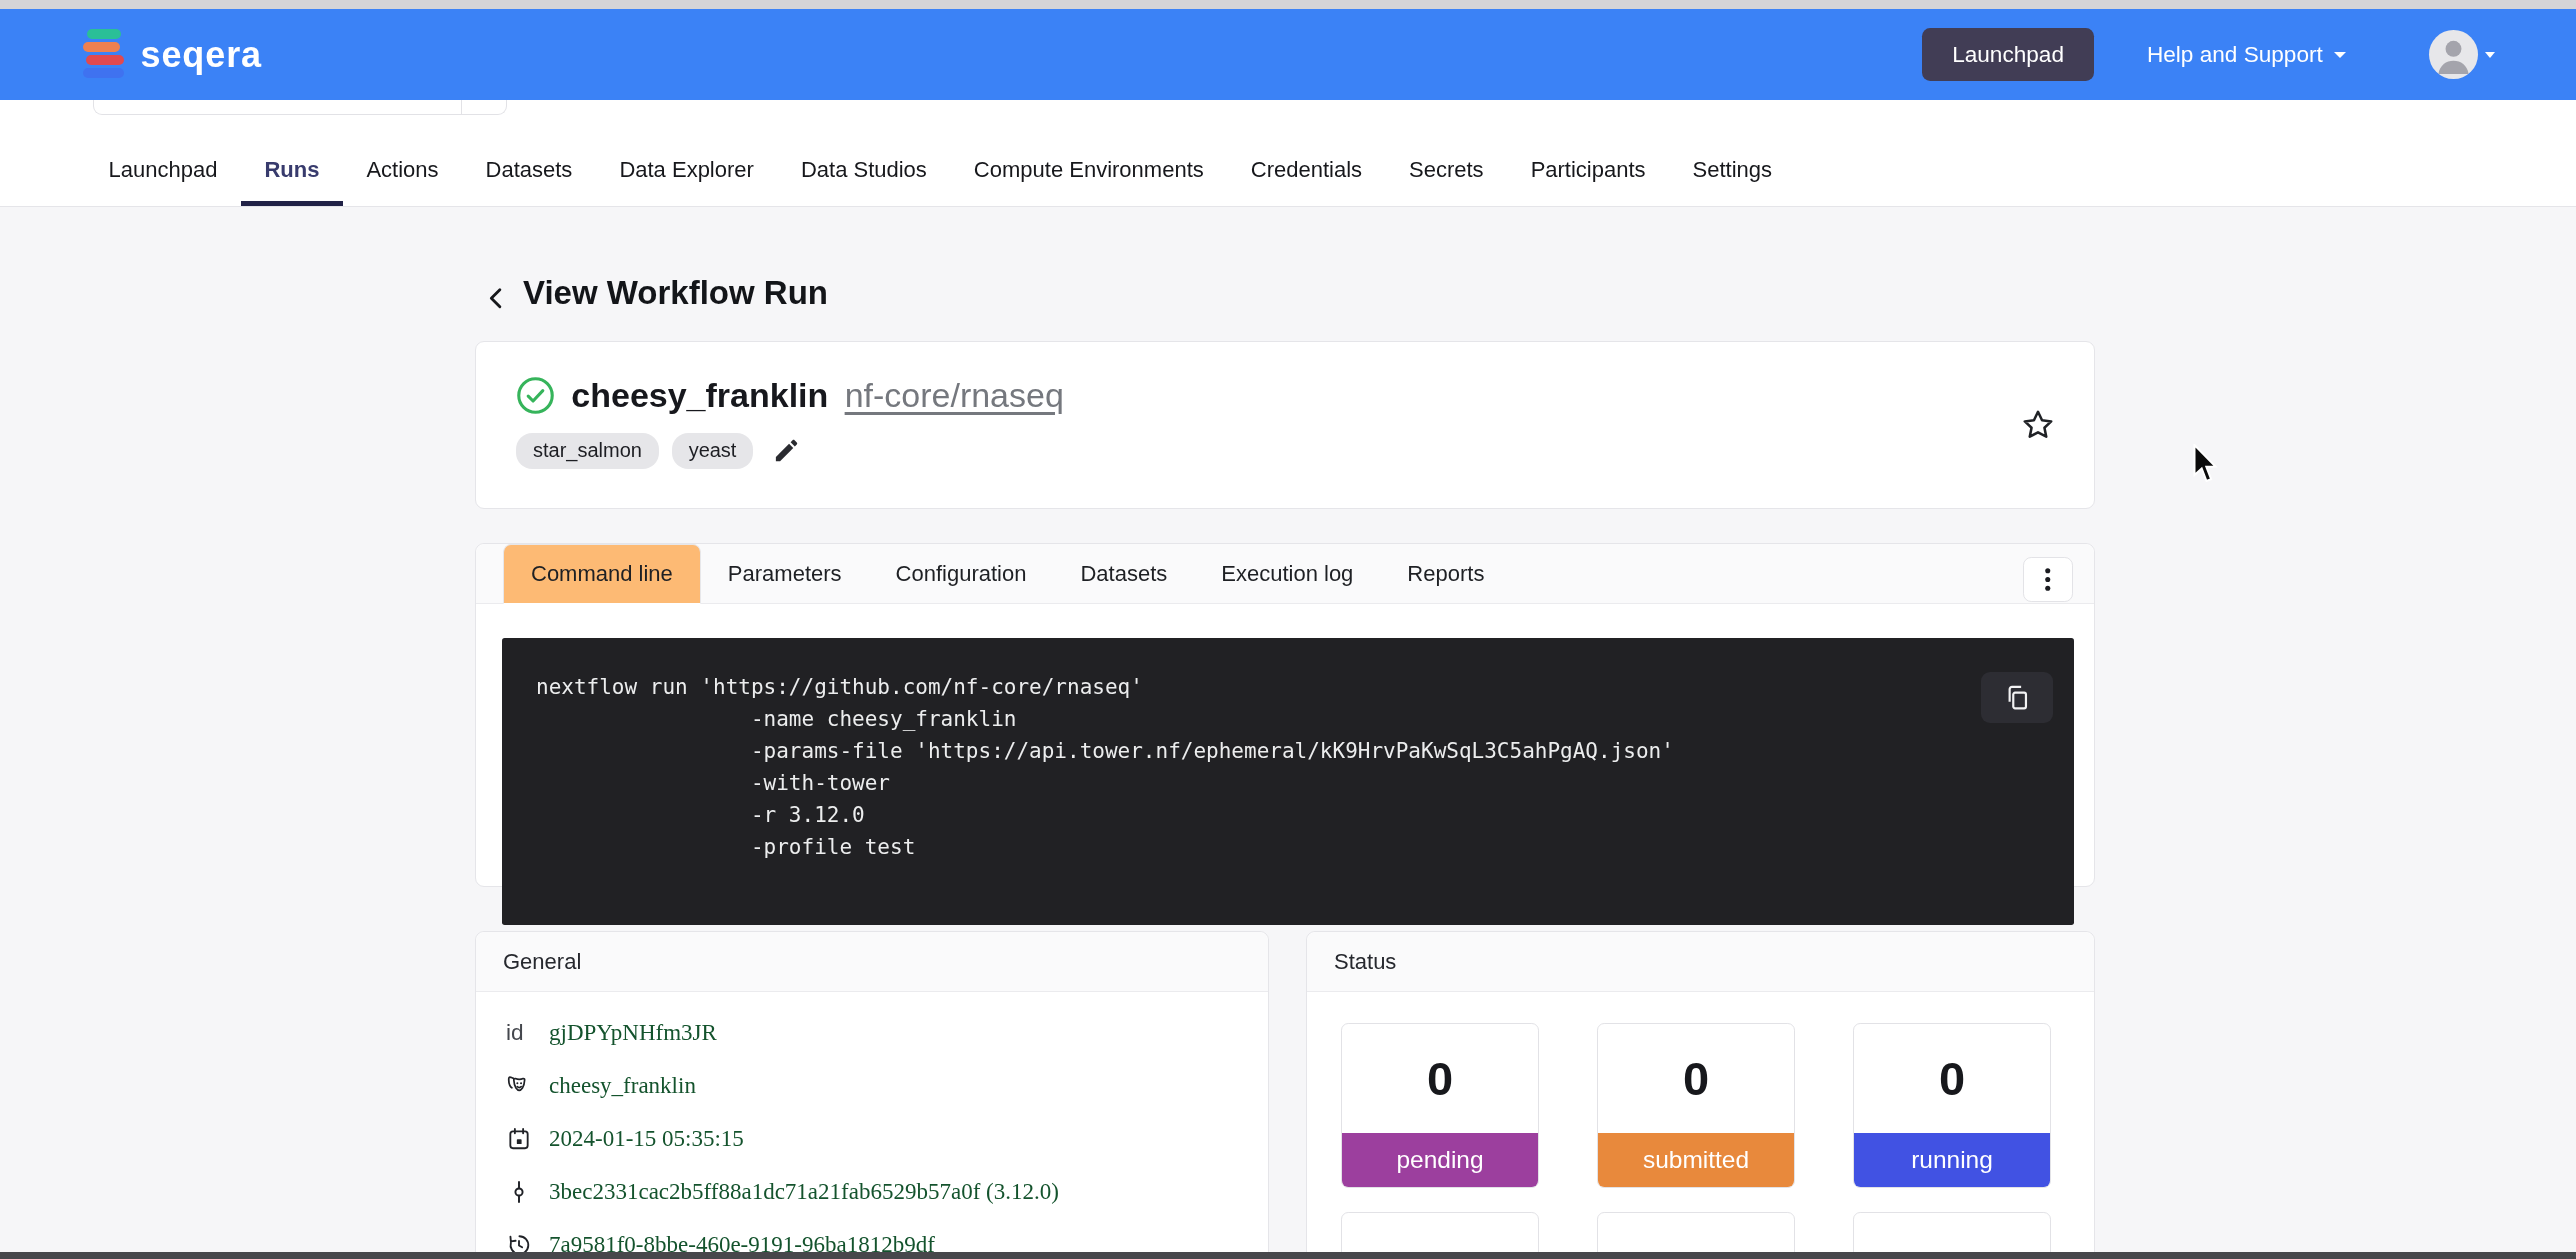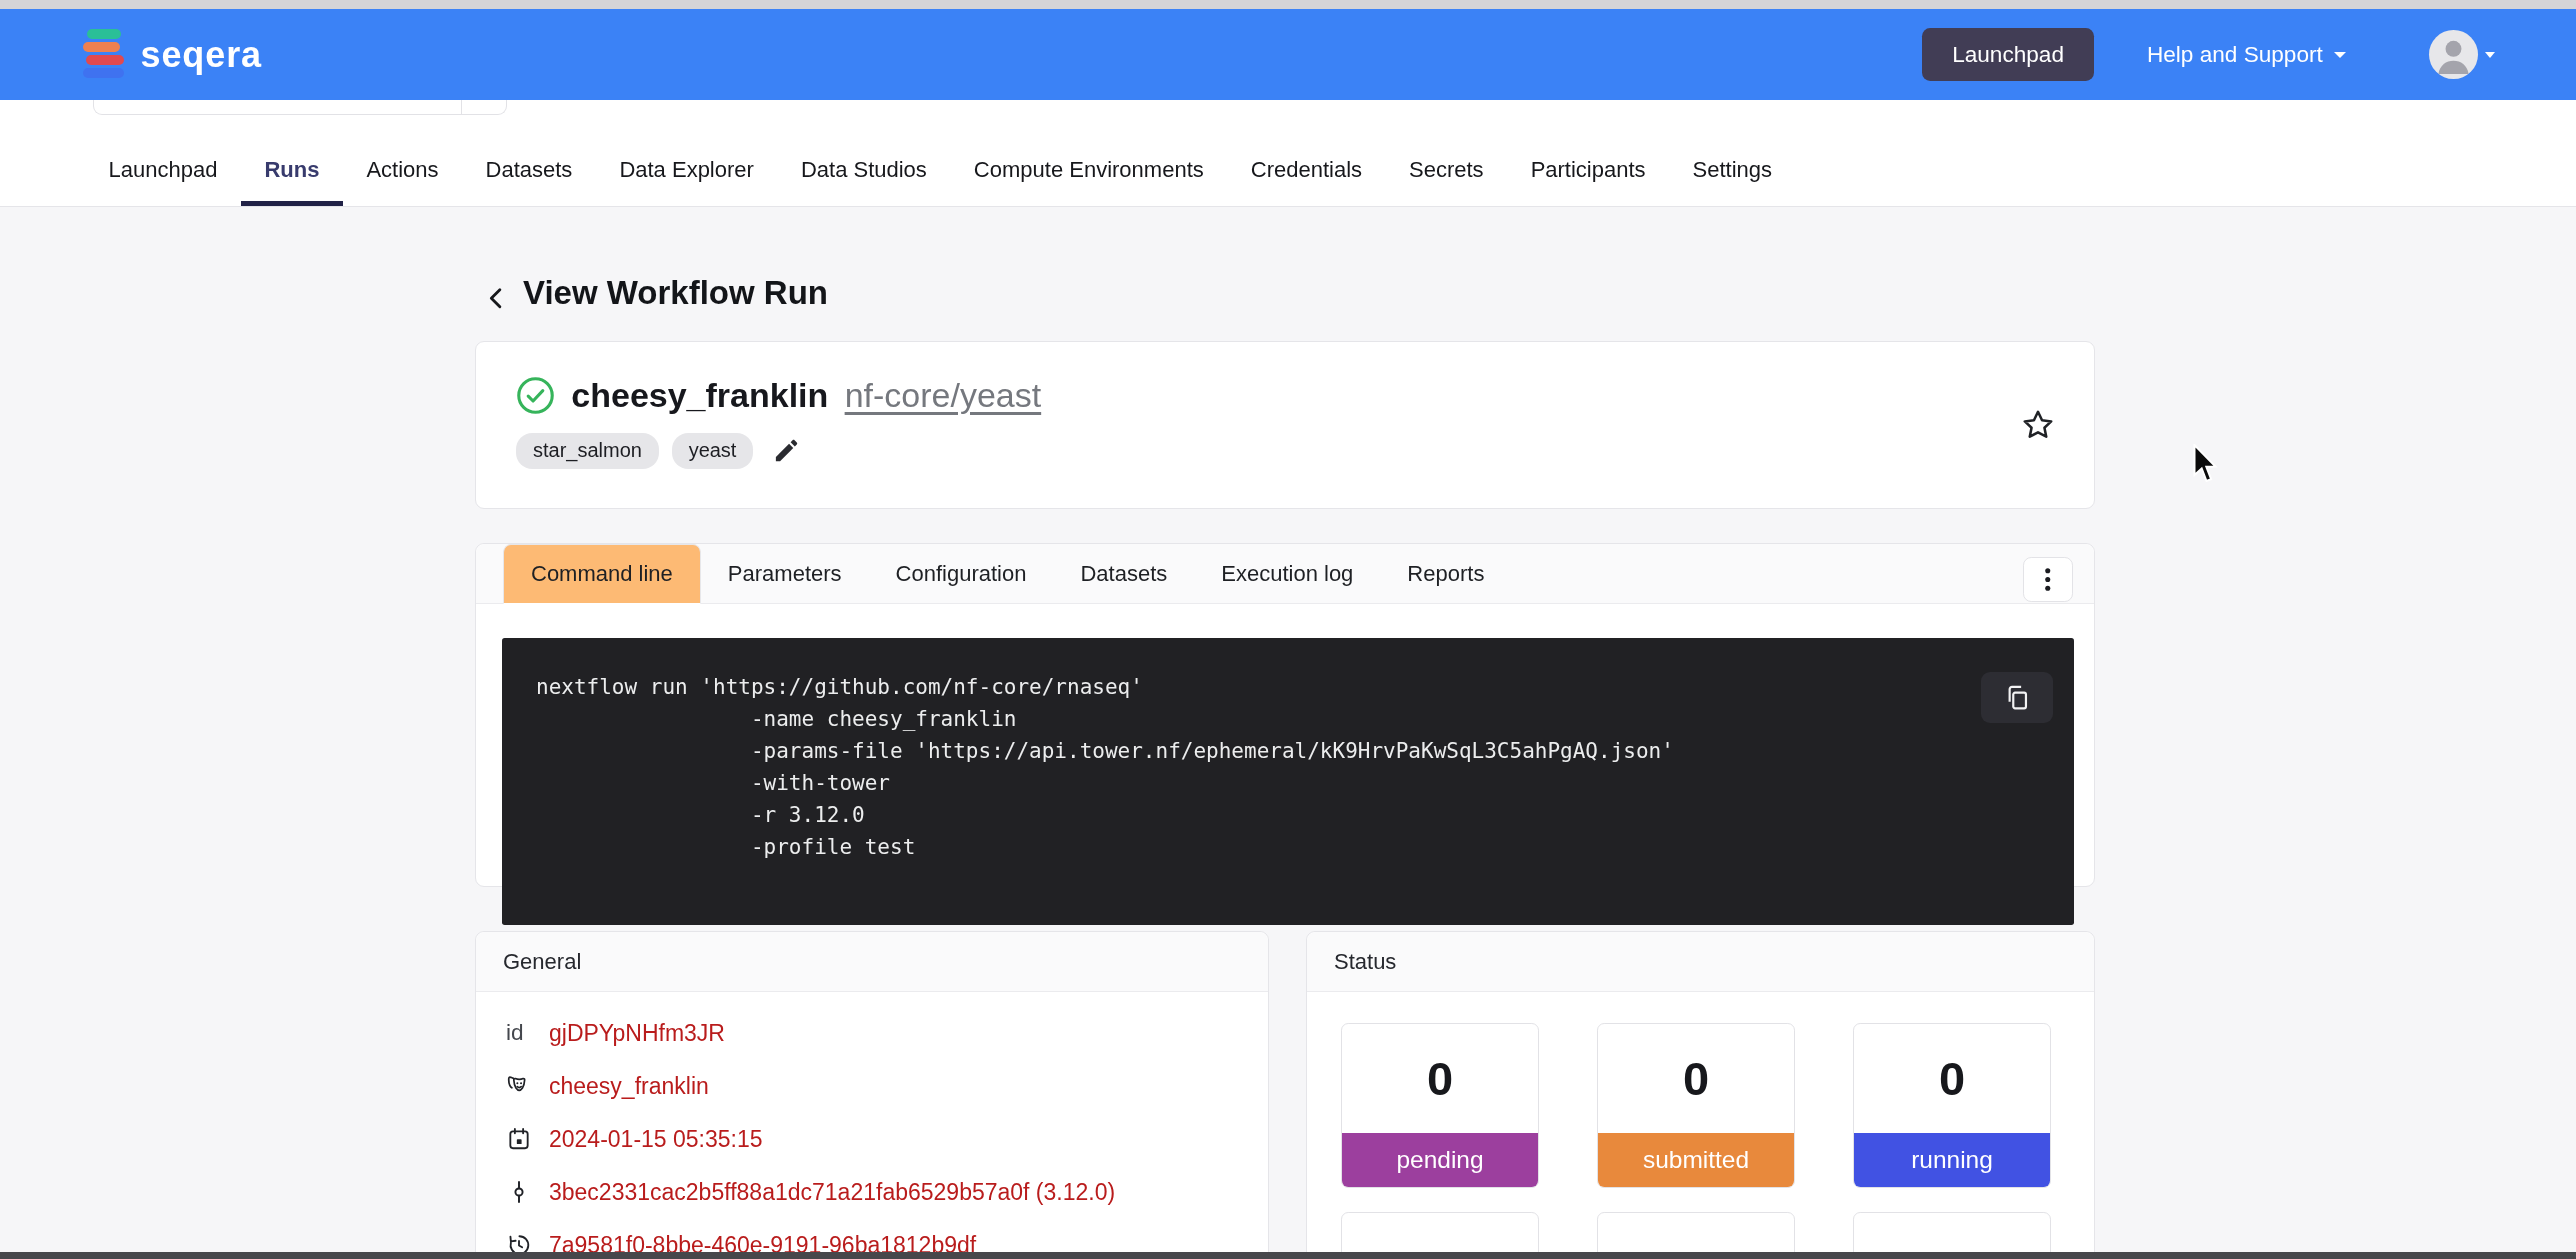--- a/index.html
+++ b/index.html
@@ -77,21 +77,21 @@
                color:#ecedee; white-space:pre; }
   .copy-btn { position:absolute; right:21px; top:34px; width:72px; height:51px; background:#2d2d33;
               border:none; border-radius:9px; display:flex; align-items:center; justify-content:center; cursor:pointer; }
 
   
   .general-card { left:475px; top:931px; width:794px; height:344px; }
   .general-body { padding:14.5px 27px 0 30px; }
   .g-row { display:flex; align-items:center; height:53px; }
   .g-icon { width:43px; display:flex; align-items:center; }
   .g-id { font-size:22.6px; color:#44474d; font-weight:500; }
-  .g-val { font-size:23px; color:#b91c1c; }
+  .g-val { font-size:23px; color:#14532d;font-family:Liberation Serif, serif; }
 
   
   .status-card-box { left:1306px; top:931px; width:789px; height:344px; }
   .status-body { padding:31px 43px 0 34px; }
   .status-grid { display:flex; gap:58px; }
   .stat-card { width:199px; background:#fff; border:0.9px solid #e2e2e6; border-radius:7.2px; overflow:hidden; }
   .stat-num { height:109px; display:flex; align-items:center; justify-content:center; font-size:47px;
               font-weight:600; color:#17181c; }
   .stat-label { height:54px; display:flex; align-items:center; justify-content:center; color:#fff; font-size:24.5px; }
   .status-grid.row2 { margin-top:23.5px; }
@@ -162,21 +162,21 @@
   </div>
   <div class="page-title">View Workflow Run</div>
 
   <div class="card run-card">
     <div class="run-title-row">
       <svg width="39" height="39" viewBox="0 0 24 24">
         <circle cx="12" cy="12" r="10.3" fill="none" stroke="#36b45b" stroke-width="1.9"></circle>
         <path d="M7.5 12.4l3 3 6-6.4" fill="none" stroke="#36b45b" stroke-width="1.9" stroke-linecap="round" stroke-linejoin="round"></path>
       </svg>
       <span class="run-name">cheesy_franklin</span>
-      <a class="run-pipeline">nf-core/yeast</a>
+      <a class="run-pipeline">nf-core/rnaseq</a>
     </div>
     <div class="run-labels-row">
       <span class="tag">star_salmon</span>
       <span class="tag">yeast</span>
       <svg width="29" height="29" viewBox="0 0 24 24" style="cursor:pointer;margin-left:5.4px;">
         <path d="M3.2 17.3V20.8h3.5L17.6 9.9 14.1 6.4 3.2 17.3z" fill="#2a2b30"></path>
         <path d="M20.5 7c.5-.5.5-1.2 0-1.7l-1.8-1.8c-.5-.5-1.2-.5-1.7 0l-1.6 1.6 3.5 3.5L20.5 7z" fill="#2a2b30"></path>
       </svg>
     </div>
     <div class="star-btn">

